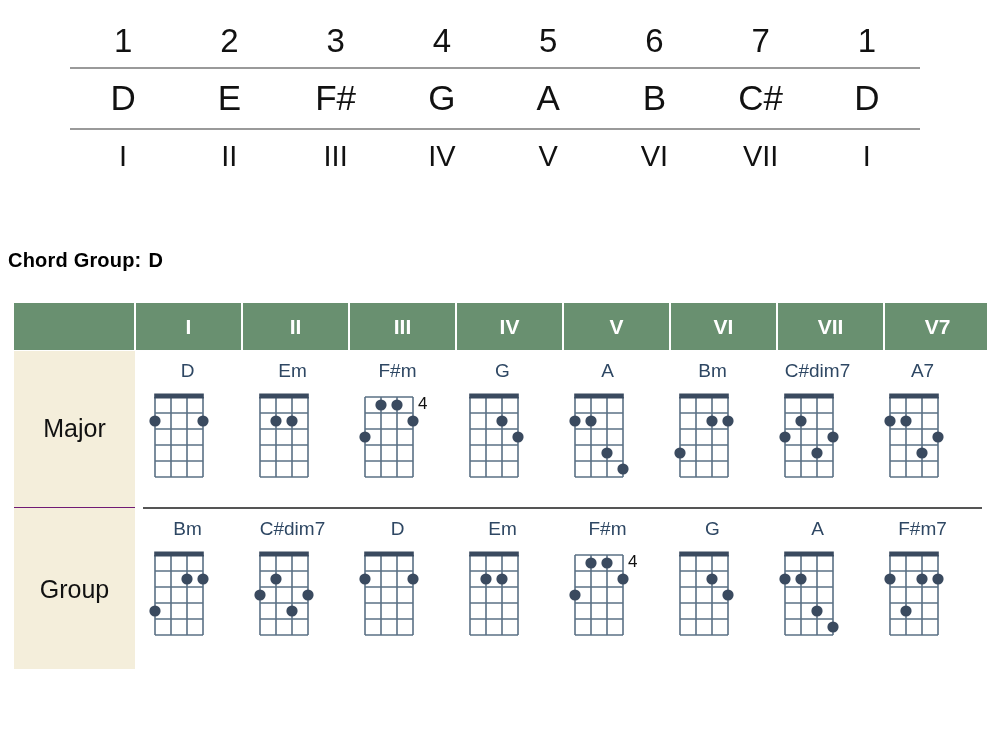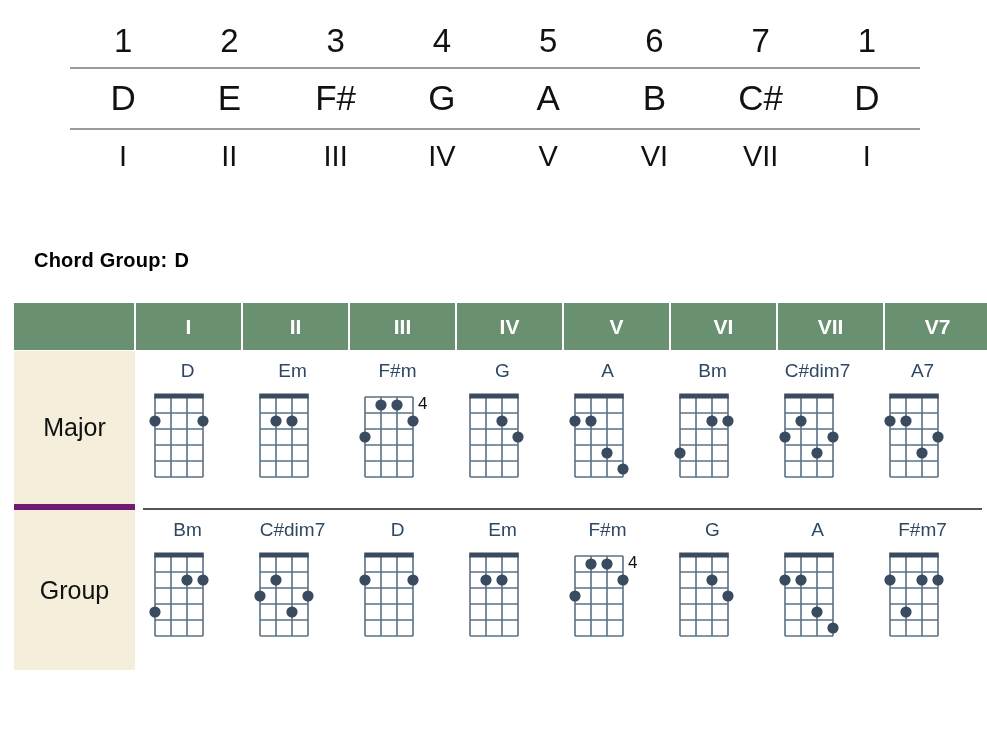--- a/index.html
+++ b/index.html
@@ -51,21 +51,21 @@
   .scale-rule {
     height: 2px;
     background: #9a9a9a;
     width: 100%;
     margin: 3px 0 2px 0;
   }
 
   
   #chord-group-title {
     position: absolute;
-    left: 34px;
+    left: 8px;
     top: 249px;
     font-size: 20px;
     font-weight: bold;
     color: #000000;
     letter-spacing: 0.2px;
     white-space: nowrap;
   }
   #chord-group-title .cg-label { }
   #chord-group-title .cg-value { margin-left: 7px; }
 
@@ -99,21 +99,21 @@
 
   .label-cell {
     background: #f4eedb;
     width: 120px;
     text-align: center;
     vertical-align: middle;
     font-size: 25px;
     color: #111111;
     font-weight: 400;
   }
-  .row-major .label-cell { border-bottom: 6px solid #701a75; }
+  .row-major .label-cell { border-bottom: 1px solid #701a75; }
 
   .chords-cell {
     background: #ffffff;
     vertical-align: top;
     padding: 0;
   }
   .chord-strip {
     display: flex;
     width: 100%;
   }

